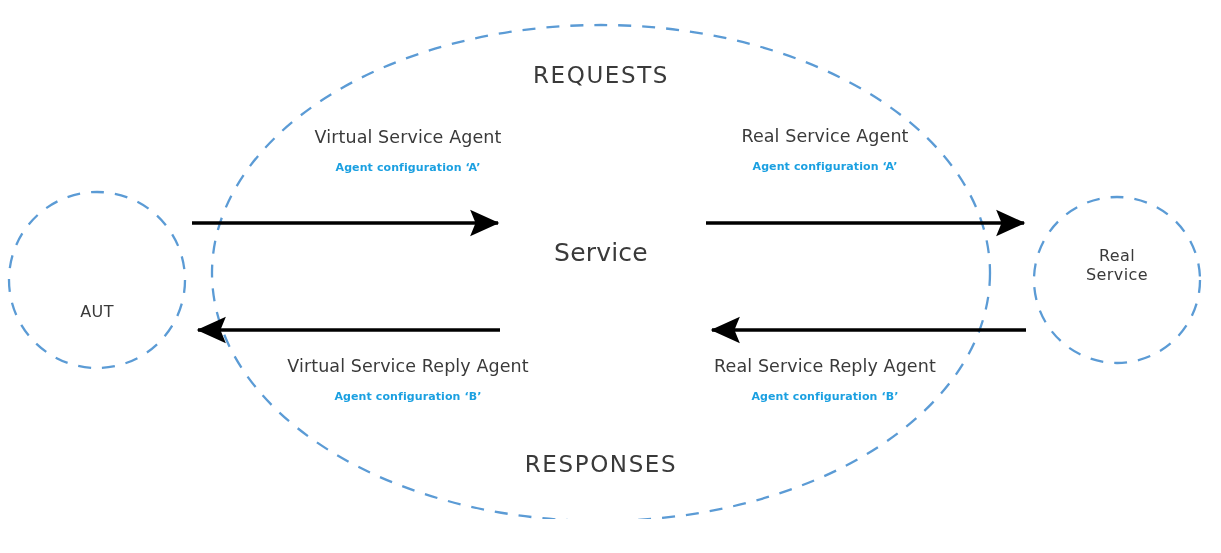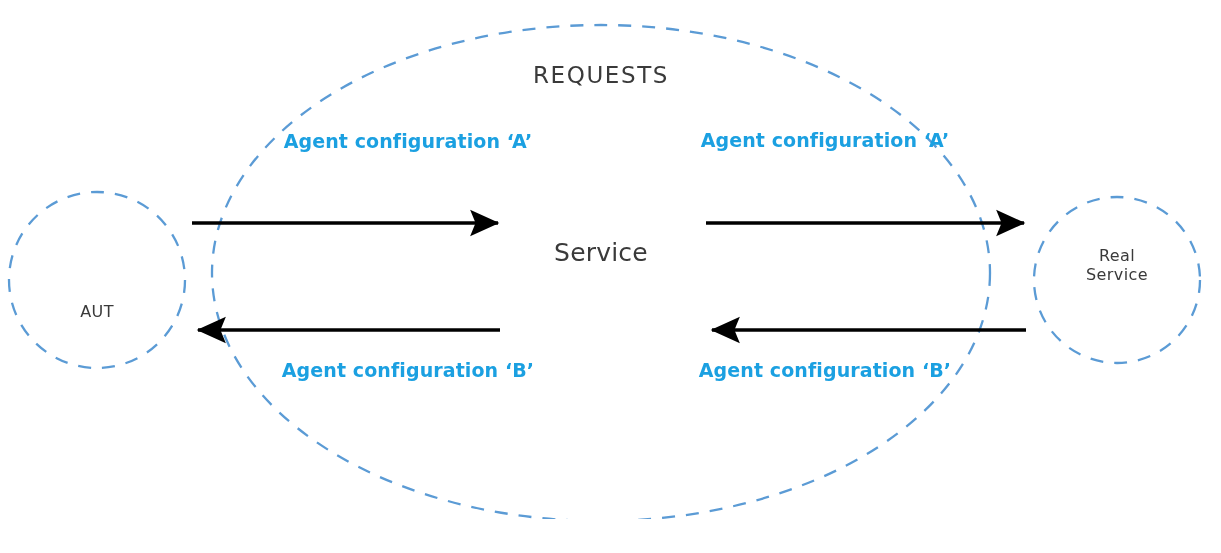--- a/index.html
+++ b/index.html
@@ -44,25 +44,25 @@
     font-size: 25px;
     color: #3a3a3a;
     letter-spacing: 0.2px;
   }
   .agent-title {
     font-size: 17.5px;
     color: #3a3a3a;
     letter-spacing: 0.1px;
   }
   .agent-config {
-    font-size: 19px;
+    font-size: 11px;
     color: #1ba0e1;
     font-weight: 700;
     letter-spacing: 0.1px;
-    margin-top: 3px;
+    margin-top: 14px;
   }
   .agent-block {
     position: absolute;
     text-align: center;
     white-space: nowrap;
   }
 </style>
 </head>
 <body>
 
@@ -88,41 +88,46 @@
 
     <line x1="706" y1="223" x2="1024" y2="223" stroke="#000000" stroke-width="3.4" marker-end="url(#arrowRight)"></line>
 
     <line x1="500" y1="330" x2="198" y2="330" stroke="#000000" stroke-width="3.4" marker-end="url(#arrowLeft)"></line>
 
     <line x1="1026" y1="330" x2="712" y2="330" stroke="#000000" stroke-width="3.4" marker-end="url(#arrowLeft)"></line>
   </svg>
 
   <div class="lbl flow-label" style="left:451px; top:62px; width:300px;">REQUESTS</div>
 
+  <div class="lbl flow-label" style="left:441px; top:451px; width:320px;">RESPONSES</div>
 
   <div class="lbl node-label" style="left:7px; top:268px; width:180px;margin-top:35px;">AUT</div>
 
   <div style="position:absolute; left:1027px; top:246px; width:180px; text-align:center;">
     <div class="node-label">Real</div>
     <div class="node-label">Service</div>
   </div>
 
   <div style="position:absolute; left:451px; top:238px; width:300px; text-align:center;">
     <div class="center-label">Service</div>
   </div>
 
   <div class="agent-block" style="left:263px; top:127px; width:290px;">
+    <div class="agent-title">Virtual Service Agent</div>
     <div class="agent-config">Agent configuration ‘A’</div>
   </div>
 
   <div class="agent-block" style="left:680px; top:126px; width:290px;">
+    <div class="agent-title">Real Service Agent</div>
     <div class="agent-config">Agent configuration ‘A’</div>
   </div>
 
   <div class="agent-block" style="left:263px; top:356px; width:290px;">
+    <div class="agent-title">Virtual Service Reply Agent</div>
     <div class="agent-config">Agent configuration ‘B’</div>
   </div>
 
   <div class="agent-block" style="left:680px; top:356px; width:290px;">
+    <div class="agent-title">Real Service Reply Agent</div>
     <div class="agent-config">Agent configuration ‘B’</div>
   </div>
 
 </div>
 
 </body></html>

